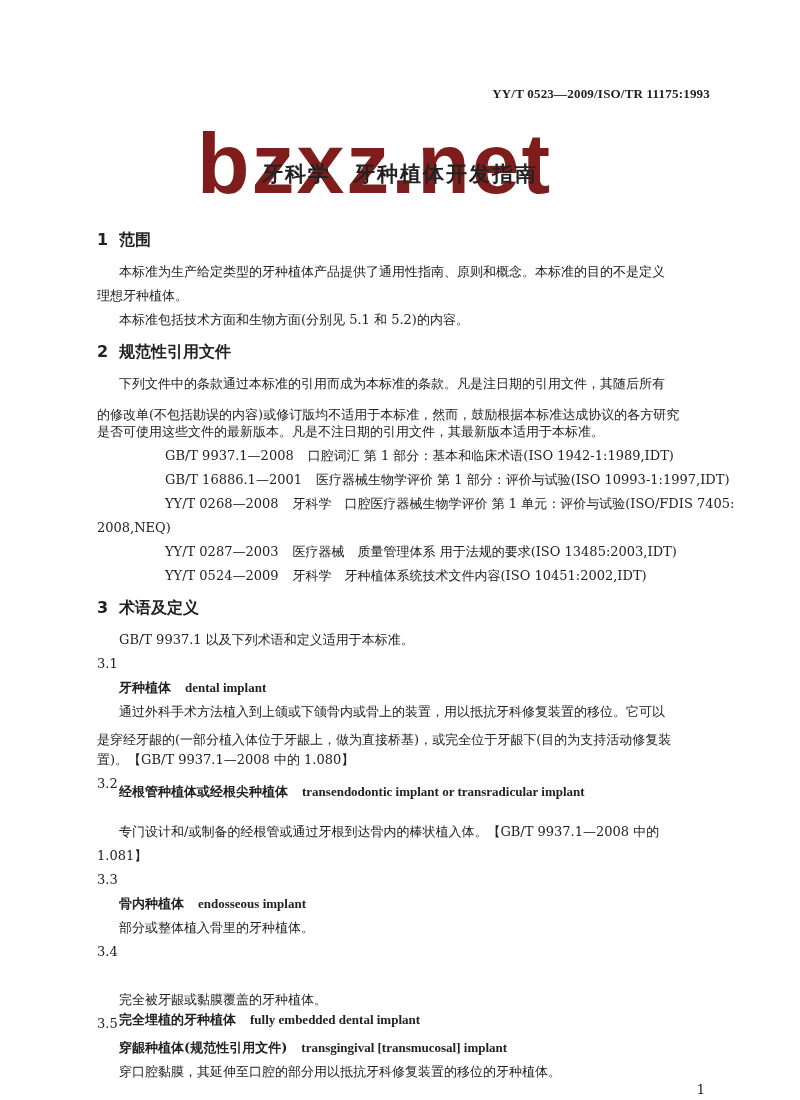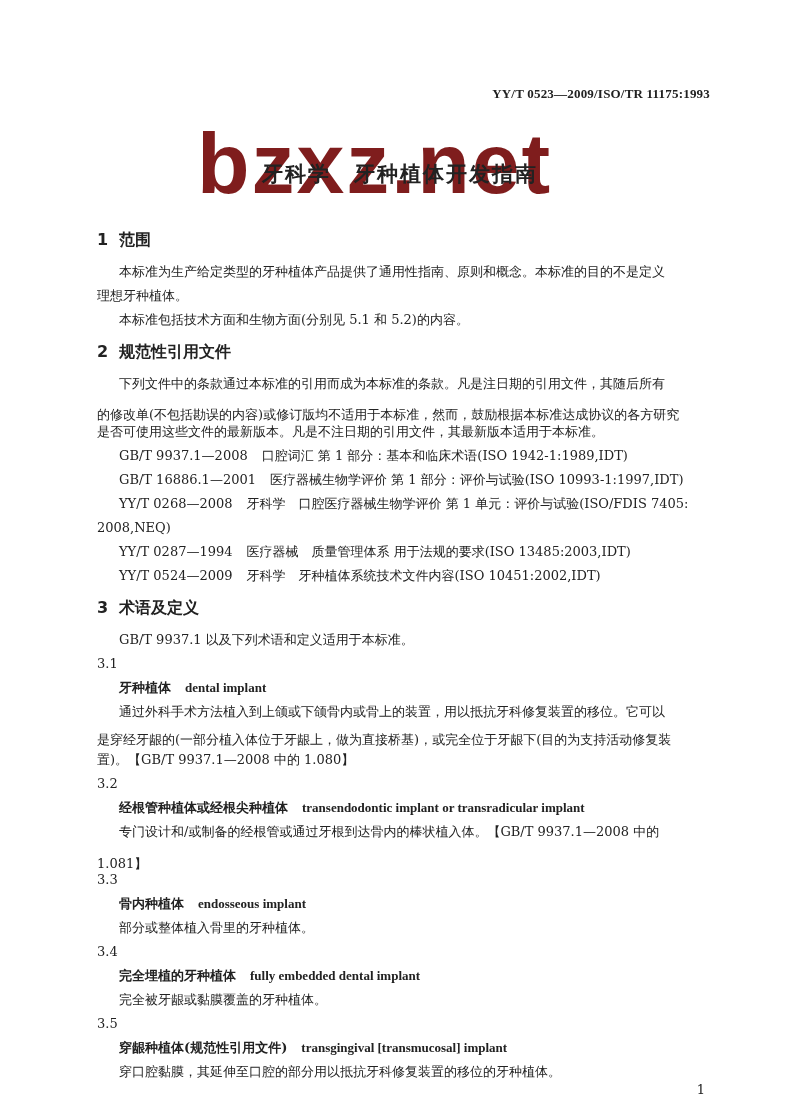--- a/index.html
+++ b/index.html
@@ -12,21 +12,21 @@
                font-weight: bold; font-size: 86px; color: #7f1d1d; letter-spacing: 2px; line-height: 1; z-index: 0; }
   .title { position: absolute; left: 0; width: 800px; top: 160px; text-align: center; font-size: 21px;
            font-weight: bold; letter-spacing: 2px; z-index: 1; font-family: "DejaVu Sans", sans-serif; }
   .body-text { position: absolute; left: 97px; width: 622px; font-size: 13px; line-height: 24px; }
   .line { position: absolute; left: 0; white-space: nowrap; }
   .indent { left: 22px; }
   .sec-head { font-family: "DejaVu Sans", sans-serif; font-weight: bold; font-size: 16px; }
   .sec-num { display: inline-block; width: 22px; }
   .term { font-weight: bold; }
   .term-en { font-weight: bold; font-family: "Liberation Serif", serif; margin-left: 14px; }
-  .ref-code { display: inline-block; margin-right: 14px; }
+  .ref-code { display: inline-block; margin-right: 14px; margin-left: 46px; }
   .page-num { position: absolute; right: 95px; top: 1033px; font-size: 13px; }
 </style>
 </head>
 <body>
 
 <div class="page">
   <div class="std-code">YY/T 0523—2009/ISO/TR 11175:1993</div>
   <div class="watermark">bzxz.net</div>
   <div class="title">牙科学　牙种植体开发指南</div>
 
@@ -50,54 +50,54 @@
       <span class="ref-code">GB/T 9937.1—2008</span><span>口腔词汇 第 1 部分：基本和临床术语(ISO 1942-1:1989,IDT)</span>
     </div>
     <div class="line indent" style="top:468px;">
       <span class="ref-code">GB/T 16886.1—2001</span><span>医疗器械生物学评价 第 1 部分：评价与试验(ISO 10993-1:1997,IDT)</span>
     </div>
     <div class="line indent" style="top:492px;">
       <span class="ref-code">YY/T 0268—2008</span><span>牙科学　口腔医疗器械生物学评价 第 1 单元：评价与试验(ISO/FDIS 7405:</span>
     </div>
     <div class="line" style="top:516px;">2008,NEQ)</div>
     <div class="line indent" style="top:540px;">
-      <span class="ref-code">YY/T 0287—1994</span><span>医疗器械　质量管理体系 用于法规的要求(ISO 13485:2003,IDT)</span>
+      <span class="ref-code">YY/T 0287—2003</span><span>医疗器械　质量管理体系 用于法规的要求(ISO 13485:2003,IDT)</span>
     </div>
     <div class="line indent" style="top:564px;">
       <span class="ref-code">YY/T 0524—2009</span><span>牙科学　牙种植体系统技术文件内容(ISO 10451:2002,IDT)</span>
     </div>
 
     <div class="line sec-head" style="top:596px;">
       <span class="sec-num">3</span><span>术语及定义</span>
     </div>
     <div class="line indent" style="top:628px;">GB/T 9937.1 以及下列术语和定义适用于本标准。</div>
 
     <div class="line" style="top:652px;">3.1</div>
     <div class="line indent" style="top:676px;">
       <span class="term">牙种植体</span><span class="term-en">dental implant</span>
     </div>
     <div class="line indent" style="top:700px;">通过外科手术方法植入到上颌或下颌骨内或骨上的装置，用以抵抗牙科修复装置的移位。它可以</div>
     <div class="line" style="top:728px;">是穿经牙龈的(一部分植入体位于牙龈上，做为直接桥基)，或完全位于牙龈下(目的为支持活动修复装</div>
     <div class="line" style="top:748px;">置)。【GB/T 9937.1—2008 中的 1.080】</div>
 
     <div class="line" style="top:772px;">3.2</div>
-    <div class="line indent" style="top:796px;">
+    <div class="line indent" style="top:780px;">
       <span class="term">经根管种植体或经根尖种植体</span><span class="term-en">transendodontic implant or transradicular implant</span>
     </div>
     <div class="line indent" style="top:820px;">专门设计和/或制备的经根管或通过牙根到达骨内的棒状植入体。【GB/T 9937.1—2008 中的</div>
-    <div class="line" style="top:844px;margin-top:8px;">1.081】</div>
+    <div class="line" style="top:844px;">1.081】</div>
 
     <div class="line" style="top:868px;">3.3</div>
     <div class="line indent" style="top:892px;">
       <span class="term">骨内种植体</span><span class="term-en">endosseous implant</span>
     </div>
     <div class="line indent" style="top:916px;">部分或整体植入骨里的牙种植体。</div>
 
     <div class="line" style="top:940px;">3.4</div>
-    <div class="line indent" style="top:964px;text-align:center;">
+    <div class="line indent" style="top:1008px;text-align:center;">
       <span class="term">完全埋植的牙种植体</span><span class="term-en">fully embedded dental implant</span>
     </div>
     <div class="line indent" style="top:988px;">完全被牙龈或黏膜覆盖的牙种植体。</div>
 
     <div class="line" style="top:1012px;">3.5</div>
     <div class="line indent" style="top:1036px;">
       <span class="term">穿龈种植体(规范性引用文件)</span><span class="term-en">transgingival [transmucosal] implant</span>
     </div>
     <div class="line indent" style="top:1060px;">穿口腔黏膜，其延伸至口腔的部分用以抵抗牙科修复装置的移位的牙种植体。</div>
   </div>

